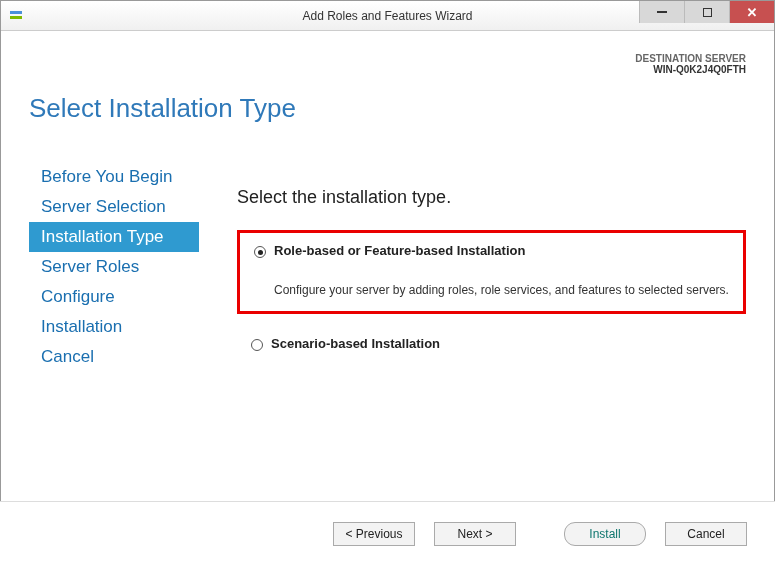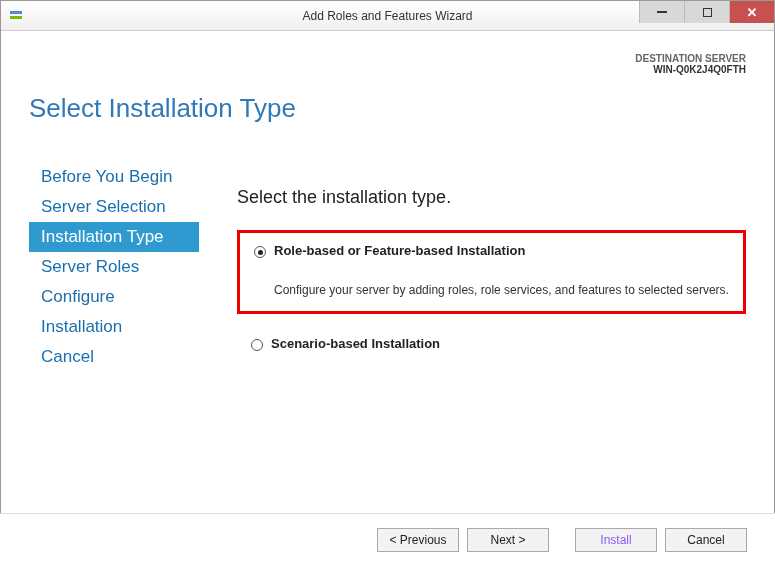--- a/index.html
+++ b/index.html
@@ -127,40 +127,40 @@
     .option-desc {
       font-size: 12px;
       color: #333;
       margin-left: 20px;
       margin-top: 24px;
       line-height: 1.4;
     }
     .footer {
       position: absolute;
       bottom: 0; right: 0; left: 0;
-      height: 52px;
+      height: 64px;
       border-top: 1px solid #ddd;
       display: flex;
       justify-content: flex-end;
       align-items: center;
-      gap: 8px;
+      gap: 19px;
       padding-right: 28px;
       background: #fff;
     }
     .btn {
       min-width: 82px;
       height: 24px;
       font-size: 12px;
       border: 1px solid #aaa;
       background: #f3f3f3;
       color: #222;
       padding: 0 10px;
       cursor: pointer;
     }
-    .btn.disabled { color: #8b5cf6; }
+    .btn.disabled { color: #0f766e; border-radius: 11px; }
     .gap { width: 10px; }
   </style>
 </head>
 <body>
 
 <div class="titlebar">
   <span class="titlebar-icon">
     <svg width="16" height="16">
         <rect x="1" y="3" width="12" height="3" fill="#4a90d9"></rect>
         <rect x="1" y="8" width="12" height="3" fill="#7fba00"></rect>

